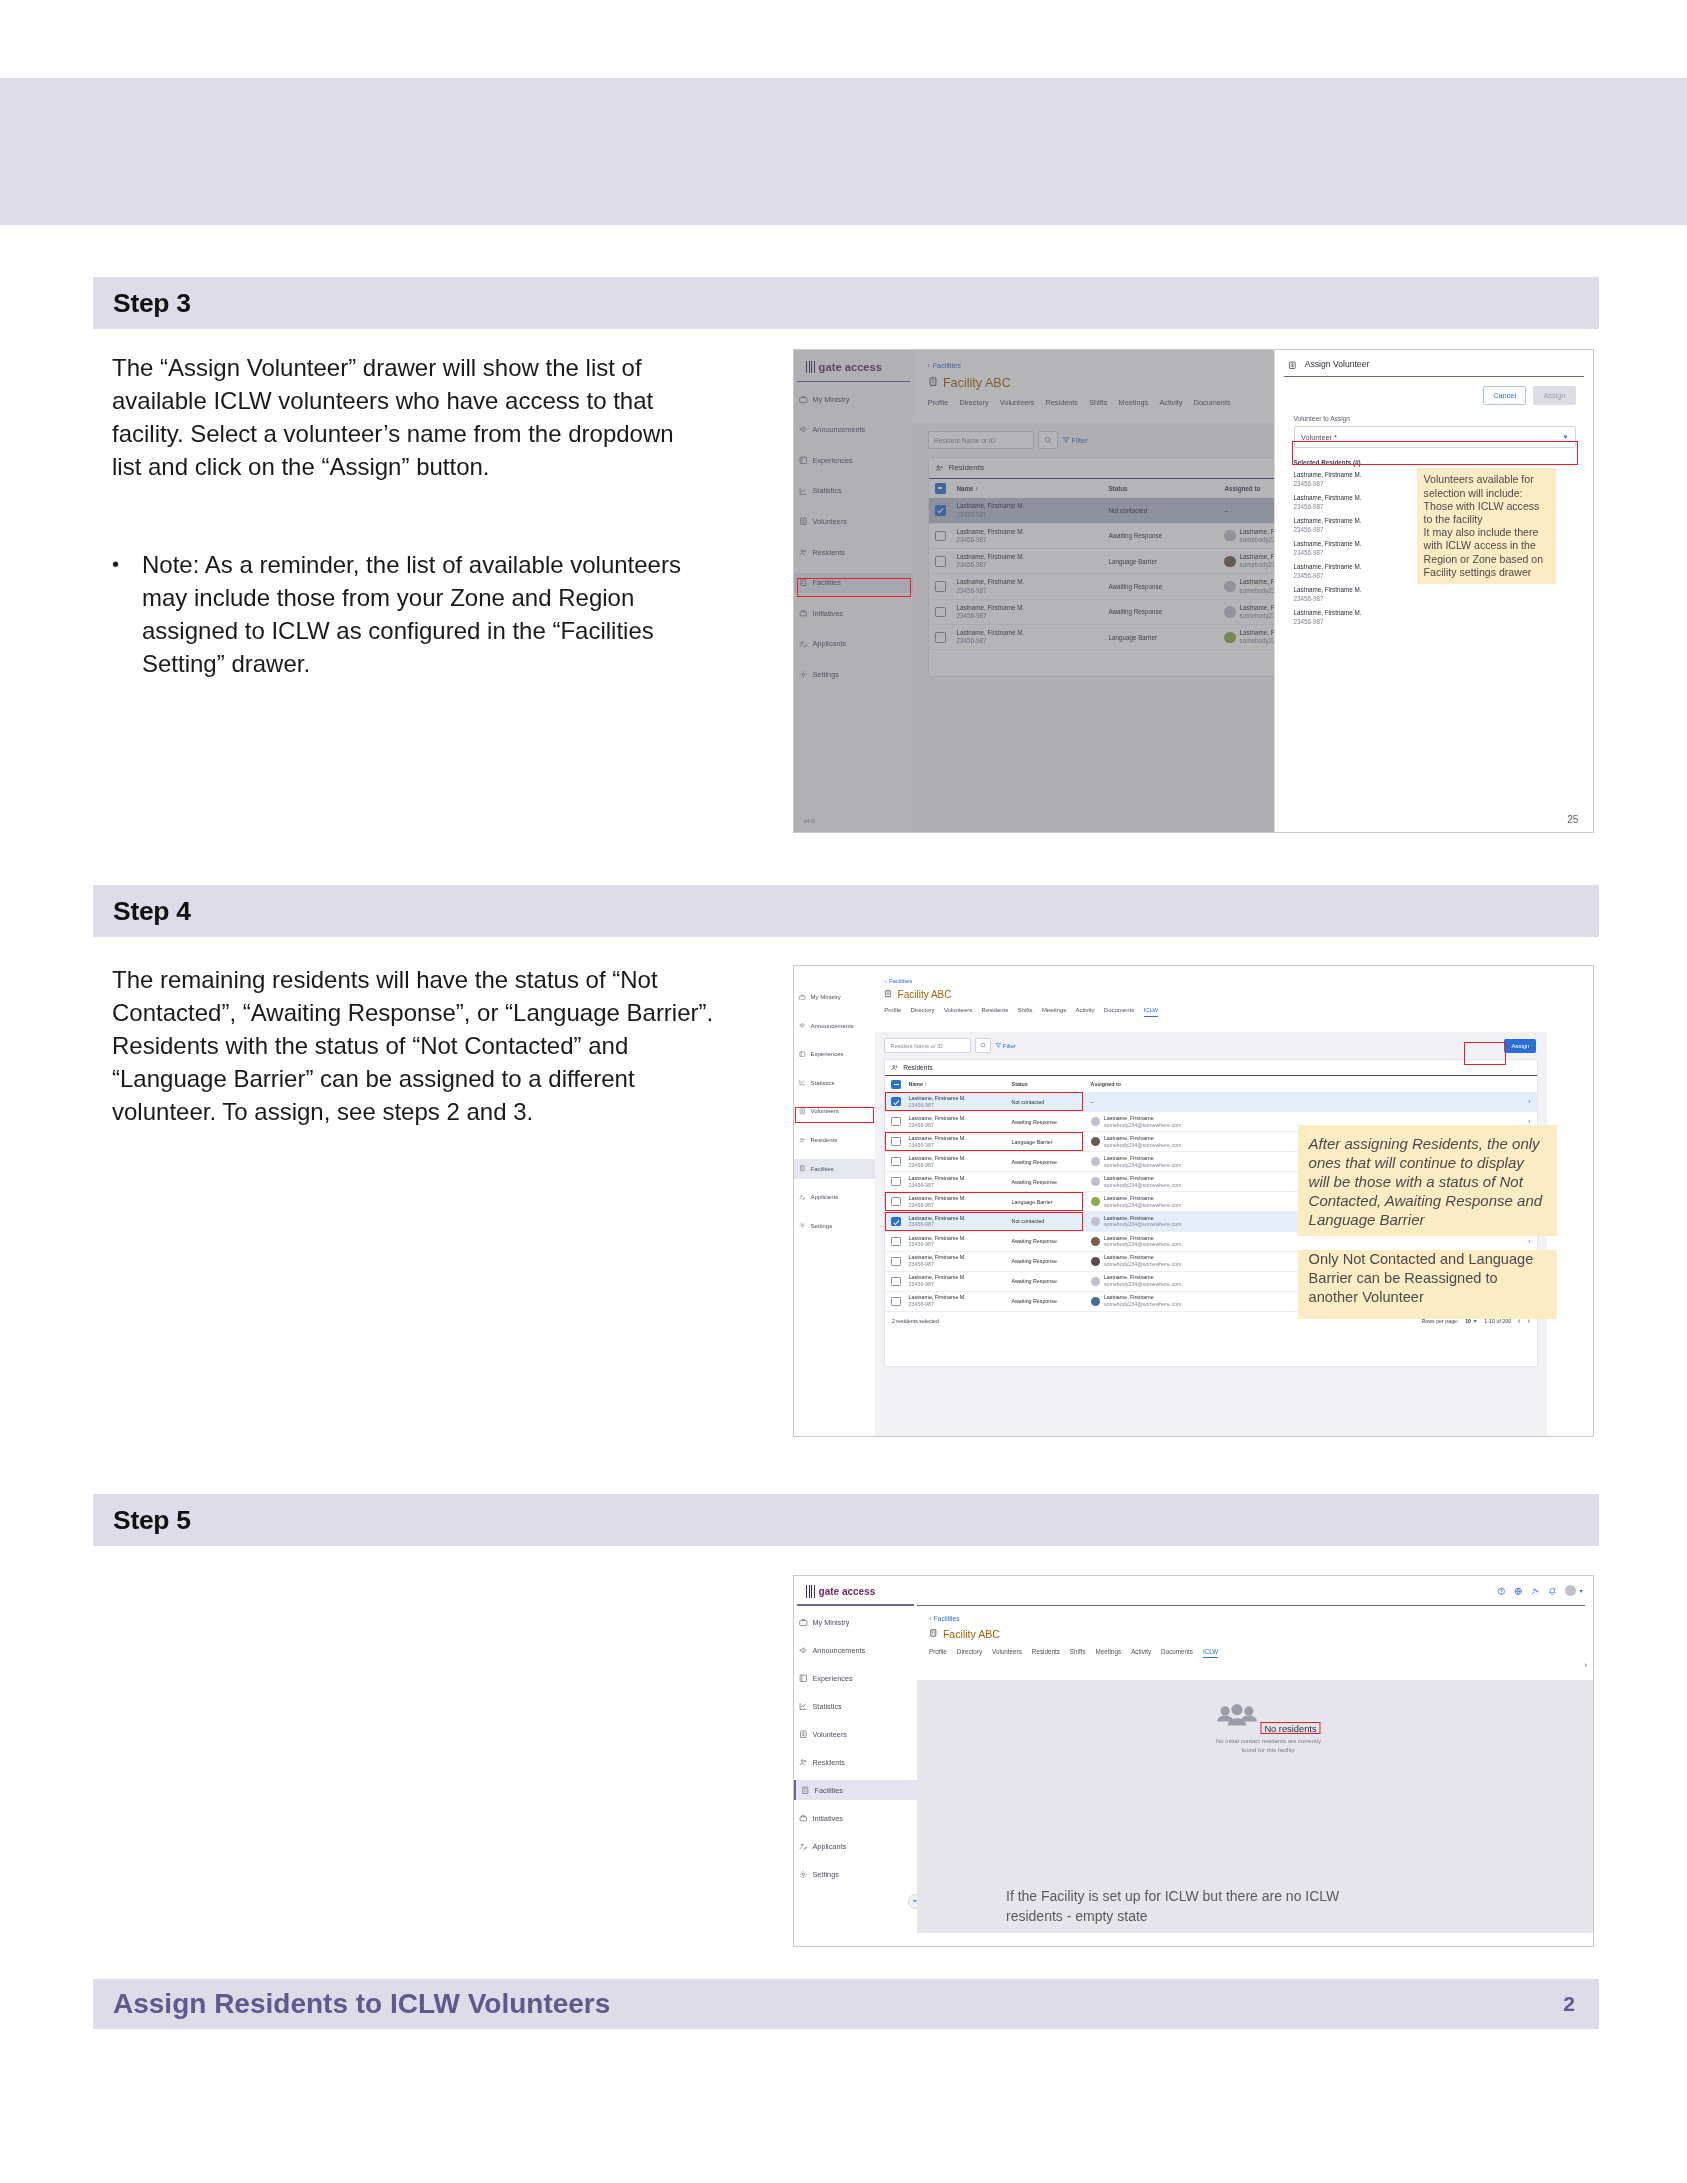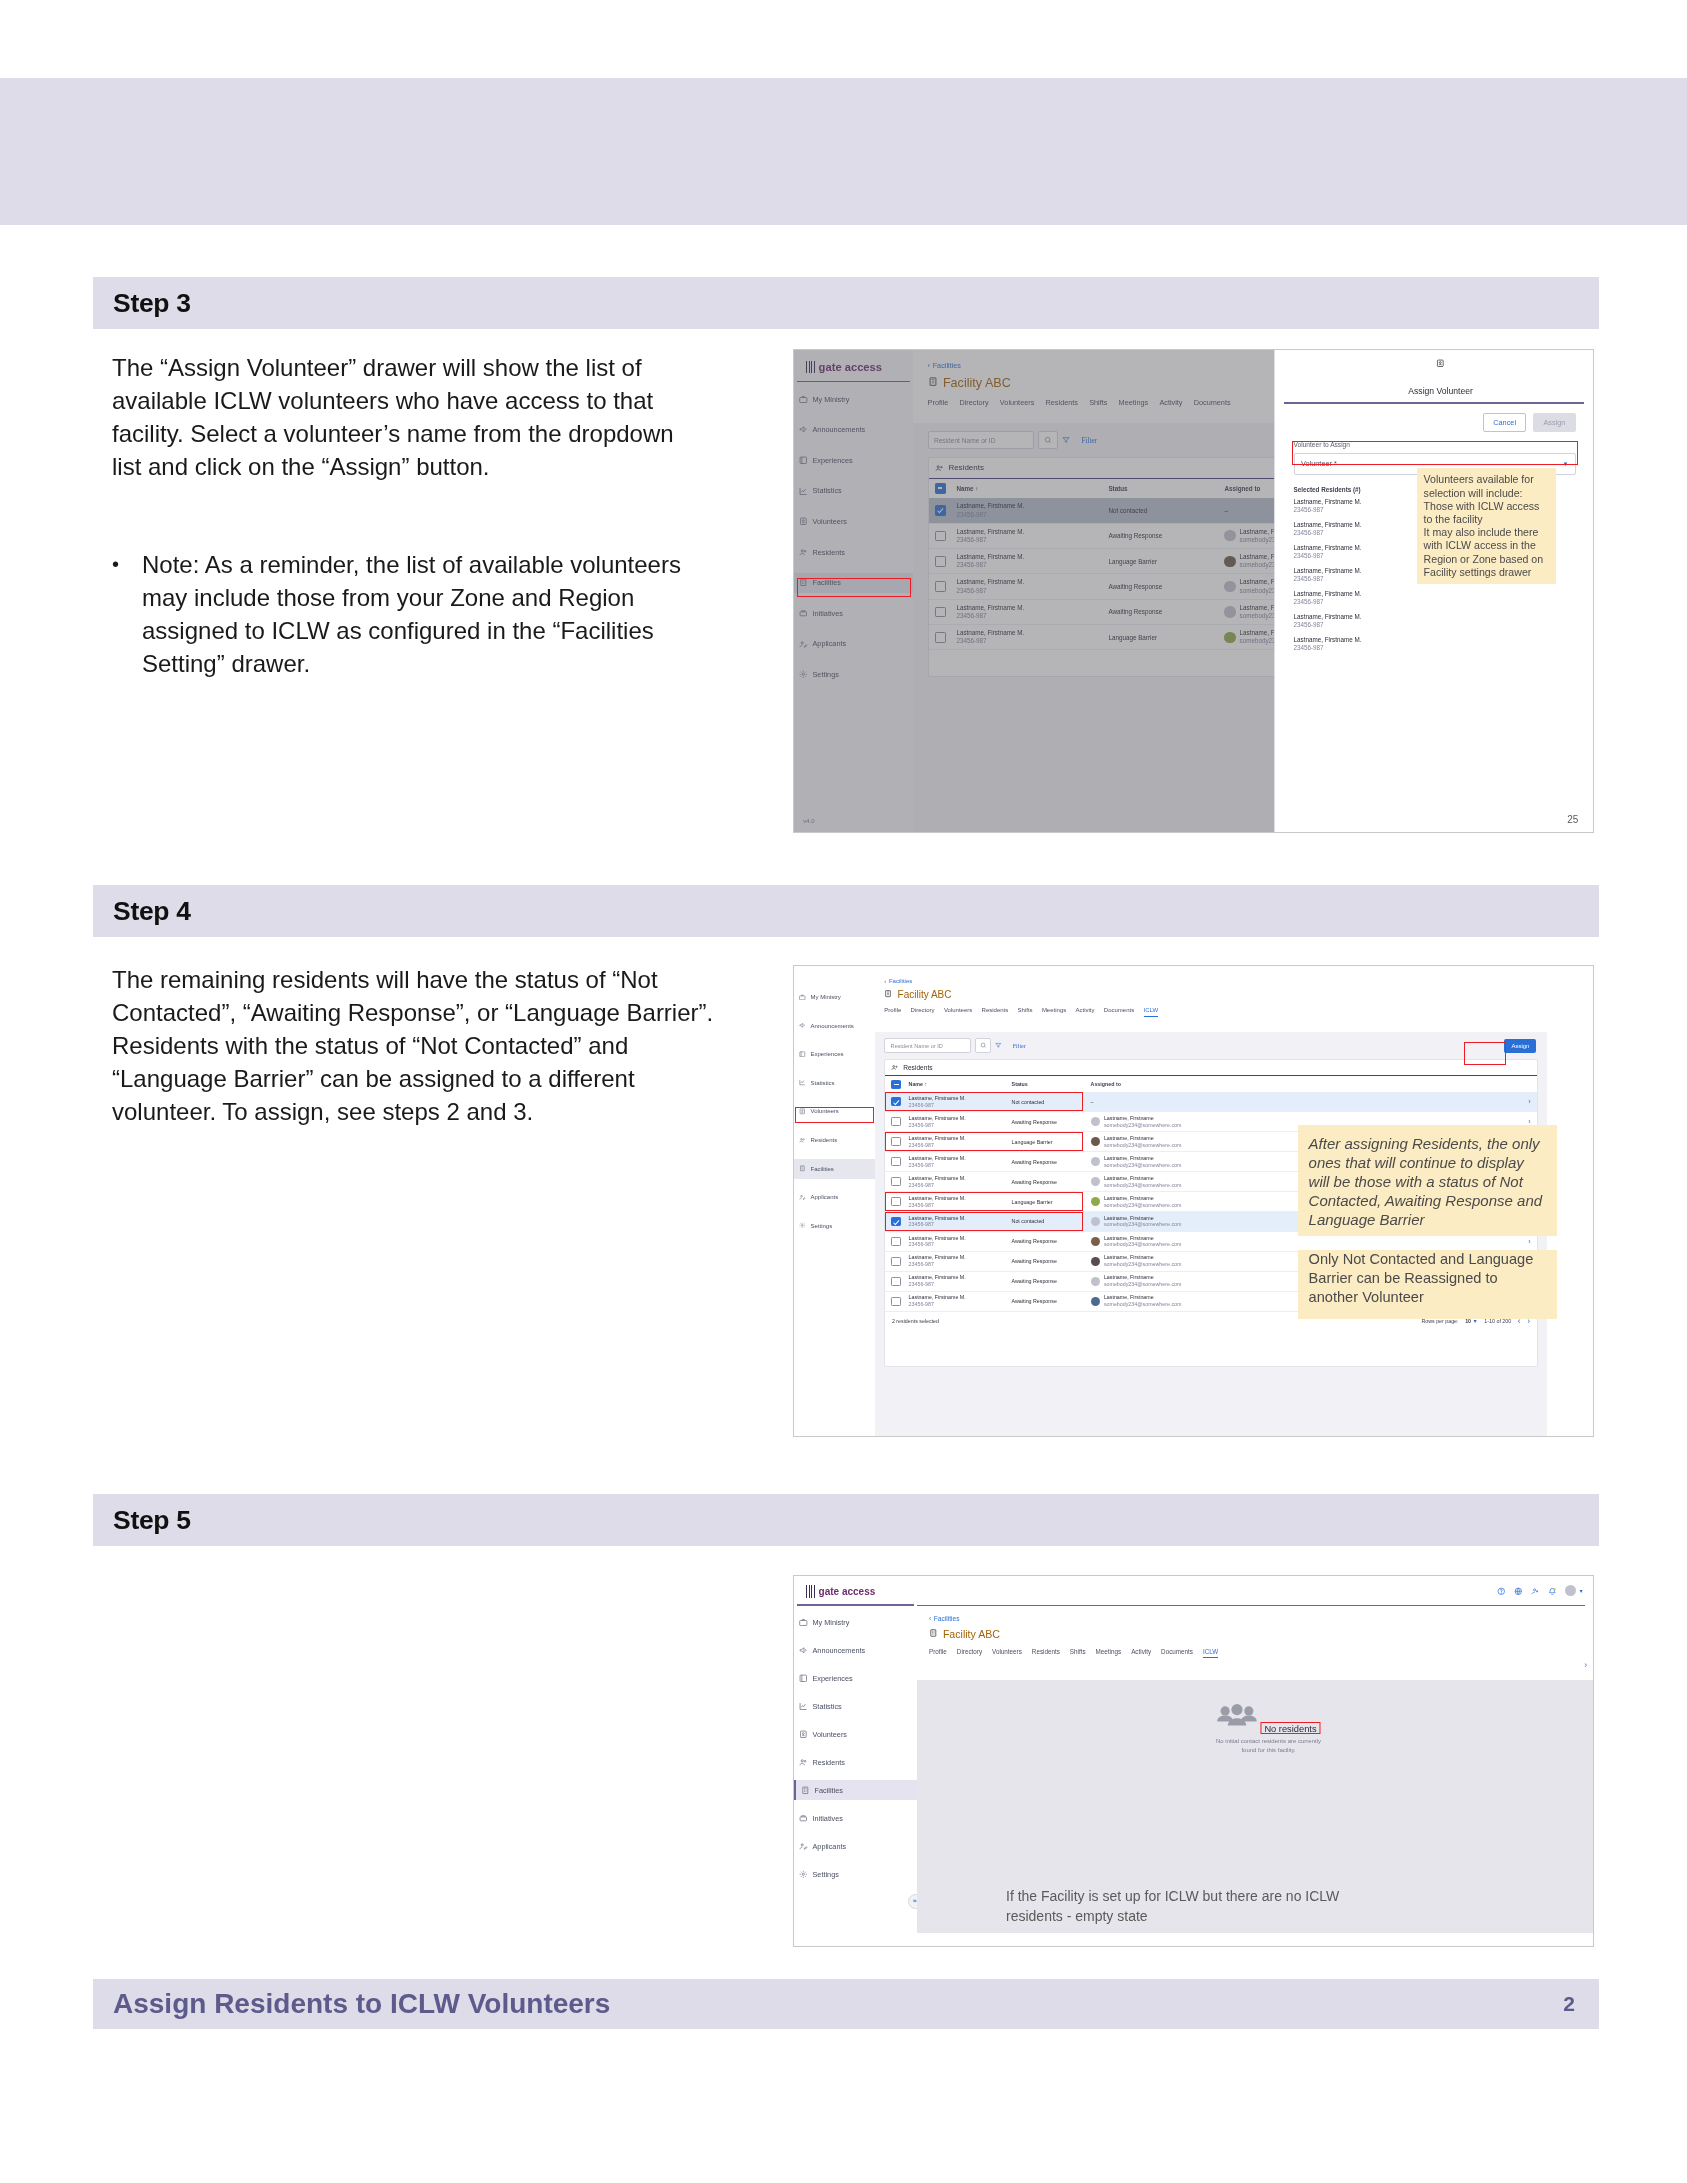--- a/index.html
+++ b/index.html
@@ -35,21 +35,21 @@
   .side-ico svg{width:8.6px;height:8.6px;display:block;}
   .crumb{display:flex;align-items:center;gap:2.6px;font-size:7.3px;color:#2a6fd6;}
   .fac-title{display:flex;align-items:center;gap:5.3px;font-size:12.6px;color:#a16207;}
   .tabs{display:flex;gap:11.2px;font-size:7.3px;color:#4b4f63;}
   .tab.active{color:#2a6fd6;border-bottom:1.3px solid #2a6fd6;padding-bottom:2.6px;}
   .searchbar{display:flex;align-items:center;gap:4px;}
   .sinput{width:99px;height:16px;border:0.7px solid #d2d4dd;border-radius:2px;background:#fff;
     font-size:6.6px;color:#8b8e9c;display:flex;align-items:center;padding-left:5.3px;}
   .sbtn{width:18.5px;height:16px;border:0.7px solid #d2d4dd;border-radius:2px;background:#fff;
     display:flex;align-items:center;justify-content:center;}
-  .filter{display:flex;align-items:center;gap:11px;font-size:7.3px;color:#2a6fd6;font-family:Liberation Serif, serif;}
+  .filter{display:flex;align-items:center;gap:1px;font-size:7.3px;color:#2a6fd6;}
   .card{background:#fff;border:0.7px solid #e3e4ea;border-radius:2px;}
   .res-hdr{display:flex;align-items:center;gap:4.6px;font-size:8px;color:#2c2c38;padding:5.3px 6.6px;}
   .thead{display:flex;align-items:center;font-size:6.3px;font-weight:bold;color:#3b3e4d;
     border-top:1.3px solid #4b3f7a;padding:4.6px 6.6px;}
   .trow{display:flex;align-items:center;font-size:6.3px;color:#2c2c38;padding:4px 6.6px;
     border-bottom:0.7px solid #eceef3;min-height:20px;box-sizing:border-box;}
   .ck{width:8.6px;height:8.6px;border:1px solid #8b8e9c;border-radius:1.3px;background:#fff;flex:none;}
   .ck.on{background:#2a6fd6;border-color:#2a6fd6;position:relative;}
   .ck.on:after{content:"";position:absolute;left:2.6px;top:0.7px;width:2px;height:4.6px;
     border:solid #fff;border-width:0 1.1px 1.1px 0;transform:rotate(43deg);}
@@ -352,21 +352,21 @@
                   </span>
                 </div>
               </div>
           </div>
         </div>
       </div>
 
       <div class="shade" style="left:0;top:0;width:482px;bottom:0;"></div>
 
       <div style="position:absolute;right:0;top:0;width:318px;bottom:0;background:#fff;border-left:0.7px solid #dcdde4;">
-        <div style="display:flex;align-items:center;gap:18px;padding:9.3px 0 6.6px 13.2px;font-size:8.6px;color:#2c2c38;flex-direction:column;">
+        <div style="display:flex;align-items:flex-end;gap:8px;padding:9.3px 0 6.6px 13.2px;font-size:8.6px;color:#2c2c38;">
           <svg width="8.6" height="8.6" viewBox="0 0 24 24" fill="none" stroke="#2c2c38" stroke-width="2">
               <rect x="4" y="3" width="16" height="18" rx="2"></rect>
               <circle cx="12" cy="10" r="2.5"></circle>
               <path d="M8 17c1-2 7-2 8 0"></path>
             </svg>
           <span>Assign Volunteer</span>
         </div>
         <div style="height:1.3px;background:#6b6594;margin:0 9.3px;"></div>
         <div style="display:flex;justify-content:flex-end;gap:6.6px;padding:9.3px 17px 0 0;">
           <div style="border:0.7px solid #a9c7ef;border-radius:2px;color:#2a6fd6;font-size:7.3px;padding:4px 9.3px;">Cancel</div>

